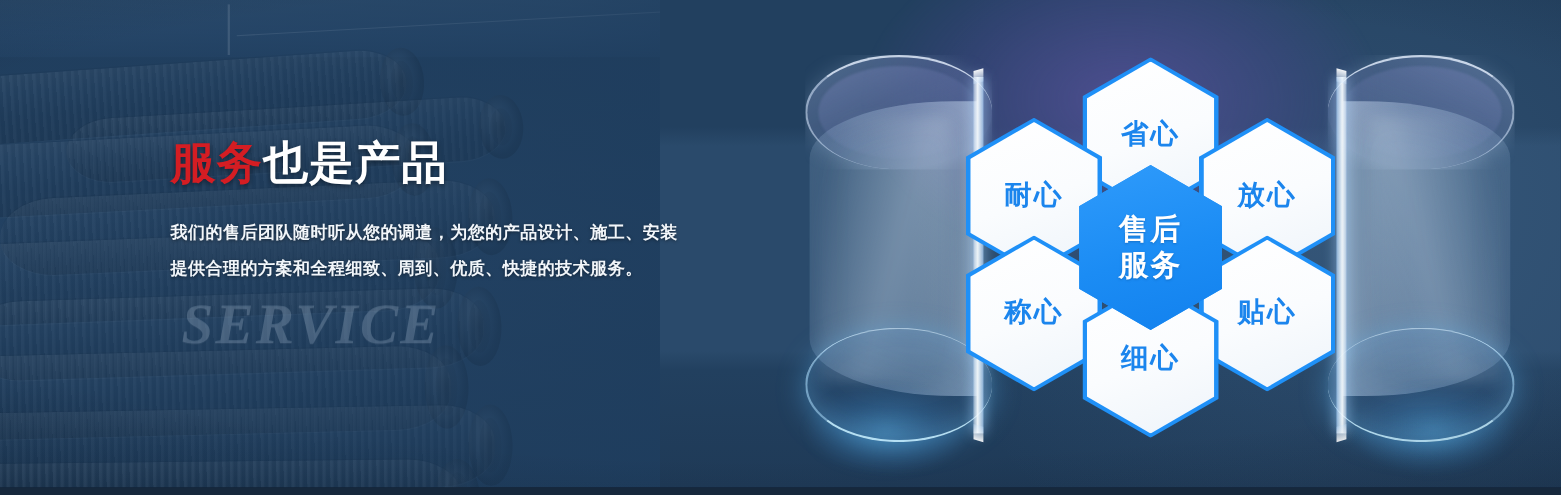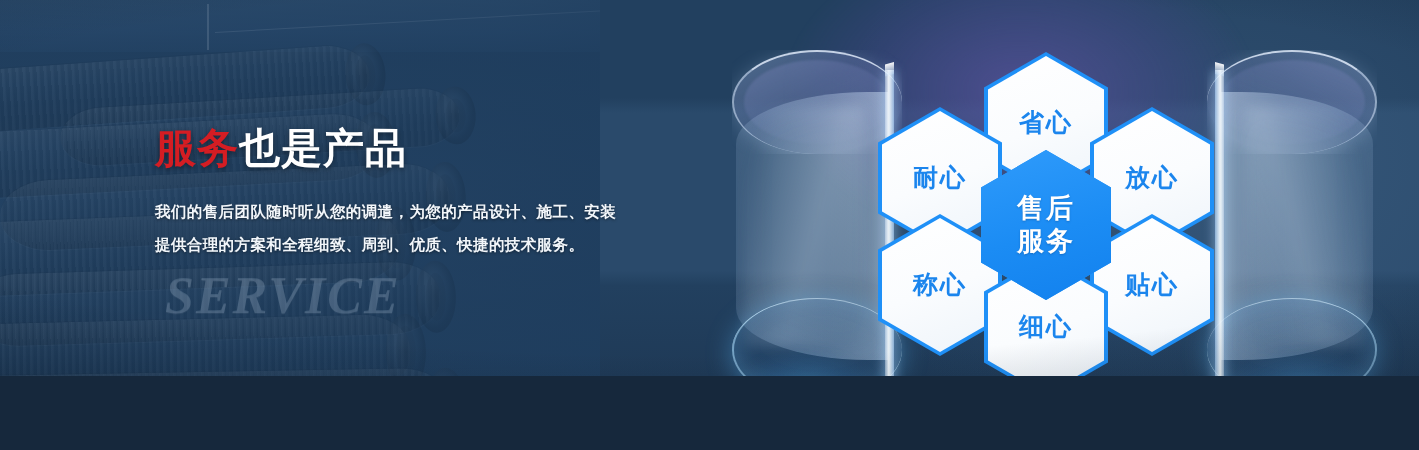--- a/index.html
+++ b/index.html
@@ -6,21 +6,21 @@
   * { margin:0; padding:0; box-sizing:border-box; }
   html,body { background:#16283c; }
   body {
     font-family:"Liberation Sans","DejaVu Sans",sans-serif;
     -webkit-font-smoothing:antialiased;
   }
 
   
   #banner{
     position:relative;
-    width:1419px; height:376px;
+    width:1419px; height:443px;
     overflow:hidden;
     background:#1e3d5e;
   }
 
   
   .bg-base{
     position:absolute; inset:0;
     background:
       radial-gradient(120% 90% at 12% 55%, #2b4a6b 0%, #24415f 45%, #1f3a57 100%);
   }

